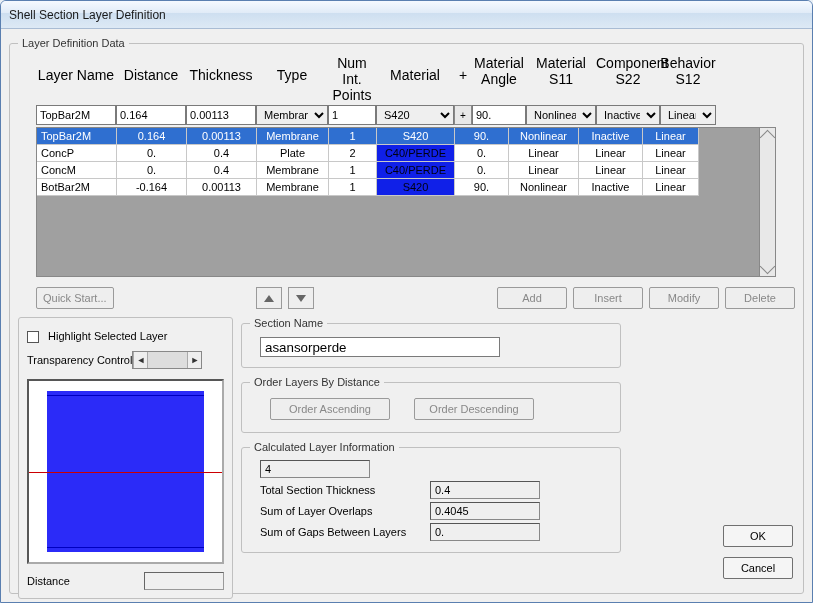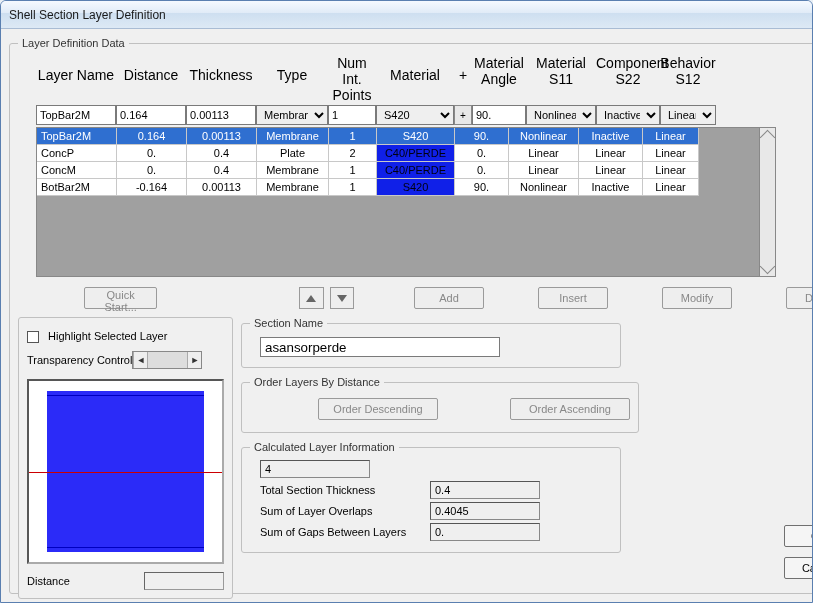--- a/index.html
+++ b/index.html
@@ -117,21 +117,20 @@
 
   .action-row {
     display: flex; margin: 10px 0 0 18px; align-items: center;
     gap: 6px;
   }
   button.std {
     height: 22px; min-width: 70px;
     border: 1px solid #9a9a9a; background: #eee;
     font-size: 11px; color: #888;
     border-radius: 2px;
-    margin-left: 48px;
   }
   button.enabled { color: #000; background:#f5f5f5; border-color:#707070; }
   .arrow-btn {
     width: 26px; height: 22px;
     border: 1px solid #9a9a9a; background:#eee;
     display:flex; align-items:center; justify-content:center;
   }
   .arrow-up, .arrow-down {
     width:0;height:0;border-left:5px solid transparent;border-right:5px solid transparent;
   }
@@ -326,22 +325,22 @@
 
         <div class="right-col">
           <fieldset style="width:380px">
             <legend>Section Name</legend>
             <input class="sectname-input" value="asansorperde" style="">
           </fieldset>
 
           <fieldset style="width:380px">
             <legend>Order Layers By Distance</legend>
             <div class="order-btns">
+              <button class="std" style="min-width:120px">Order Ascending</button>
               <button class="std" style="min-width:120px">Order Descending</button>
-              <button class="std" style="min-width:120px">Order Ascending</button>
             </div>
           </fieldset>
 
           <fieldset style="width:380px">
             <legend>Calculated Layer Information</legend>
             <div class="field-row">
                 <span class="val">4</span>
               </div>
             <div class="field-row">
                 <span class="lbl">Total Section Thickness</span>

